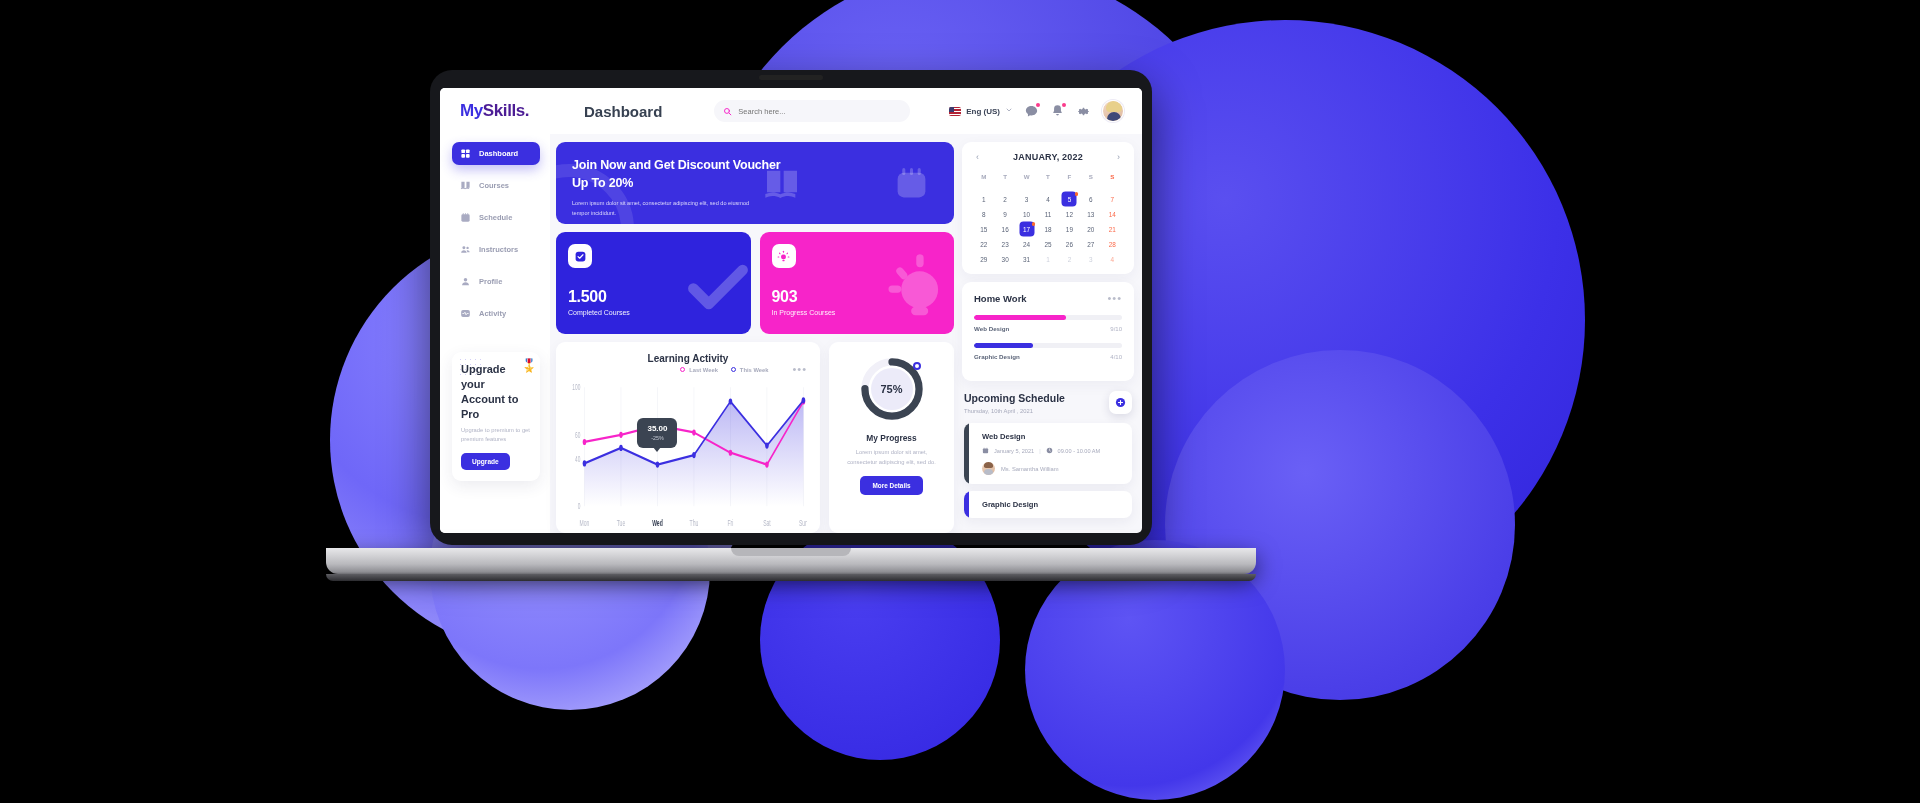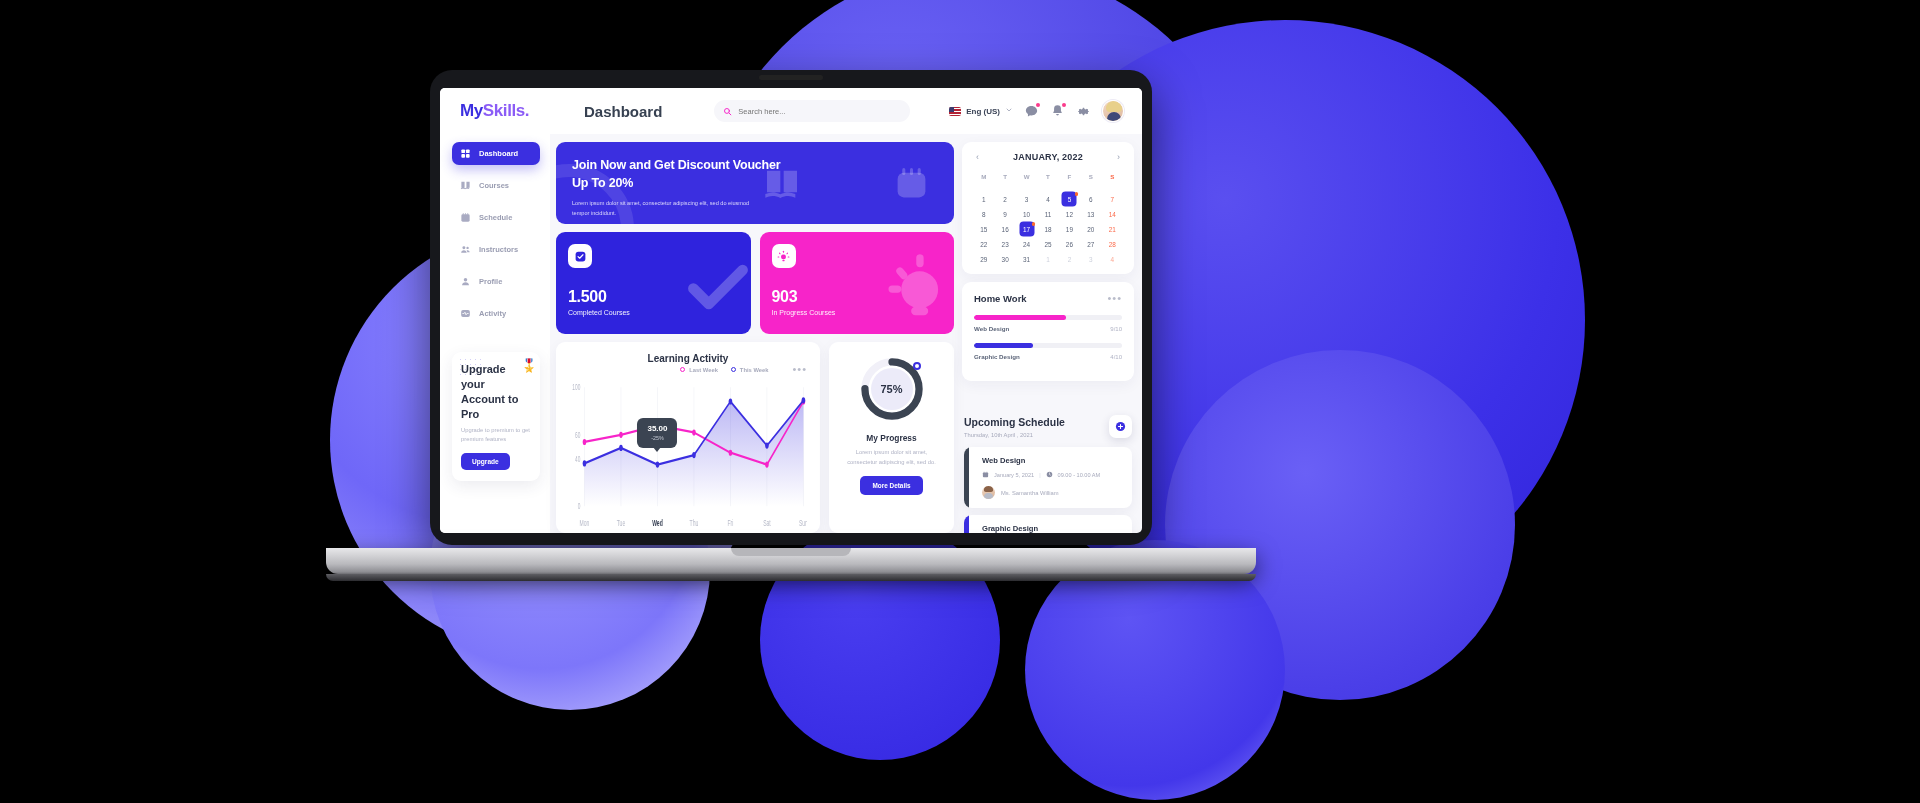--- a/index.html
+++ b/index.html
@@ -60,21 +60,21 @@
   .base-foot {
     position: absolute; left: -104px; top: 504px; width: 930px; height: 7px;
     background: linear-gradient(to bottom, #5e5e63, #2c2c30);
     border-radius: 0 0 20px 20px;
   }
 
   
   .topbar { height: 46px; display: flex; align-items: center; flex: 0 0 auto; background: #fff; }
   .logo { width: 130px; padding-left: 20px; font-size: 17px; font-weight: 700; letter-spacing: -.4px; }
   .logo .my { color: #3b2fe0; }
-  .logo .sk { color: #8b5cf6; }
+  .logo .sk { color: #4c1d95; }
   .page-title { font-size: 15px; font-weight: 700; color: #374151; margin-left: 14px; }
   .topbar-right { margin-left: auto; display: flex; align-items: center; gap: 11px; padding-right: 18px; }
 
   .searchbox {
     margin-left: 52px; width: 196px; height: 22px; background: #f6f6fa;
     border-radius: 11px; display: flex; align-items: center; padding: 0 9px; gap: 6px;
   }
   .search-input {
     border: 0; background: transparent; outline: none; font-size: 7.5px;
     color: #a7a9bb; font-family: "Liberation Sans", sans-serif; width: 100%;
@@ -242,21 +242,21 @@
   .hw-title { font-size: 9.5px; font-weight: 700; color: #2b3245; }
   .hw-row { margin-top: 11px; }
   .bar { height: 5px; border-radius: 3px; background: #f0f0f5; overflow: hidden; }
   .bar i { display: block; height: 100%; border-radius: 3px; }
   .hw-meta { display: flex; margin-top: 5px; align-items: center; }
   .hw-name { font-size: 6.2px; color: #5b6478; font-weight: 600; }
   .hw-val { margin-left: auto; font-size: 6px; color: #b0b3c5; }
 
   
   .sched { position: relative; padding: 2px 2px 0; }
-  .sched-head { display: flex; align-items: center; margin-top: 24px; }
+  .sched-head { display: flex; align-items: center; }
   .sched-title { font-size: 10.5px; font-weight: 700; color: #2b3245; }
   .sched-date { font-size: 5.8px; color: #a7aabc; margin-top: 4px; }
   .add-btn {
     margin-left: auto; width: 23px; height: 23px; border-radius: 7px; background: #fff;
     box-shadow: 0 3px 10px rgba(40,40,90,.14); display: flex; align-items: center;
     justify-content: center; cursor: pointer; color: #3b2fe0;
   }
   .add-btn svg { width: 11px; height: 11px; display: block; }
   .sched-item {
     margin-top: 9px; background: #fff; border-radius: 8px; padding: 9px 10px 9px 18px;

